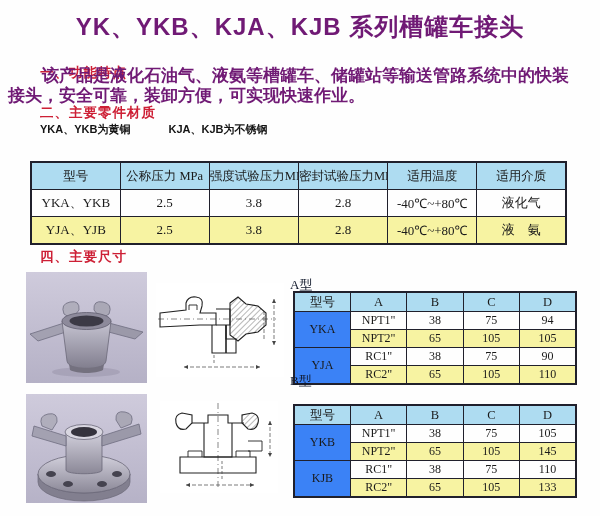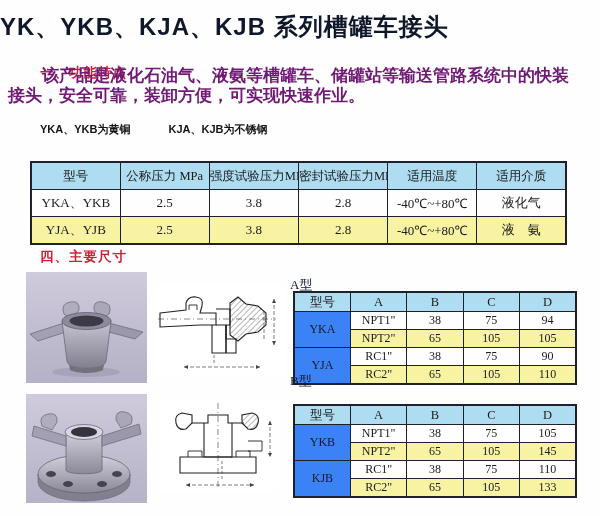--- a/index.html
+++ b/index.html
@@ -2,22 +2,22 @@
 <html><head>
 <meta charset="utf-8">
 <style>
   html,body{margin:0;padding:0;background:#e8e8e8;}
   .page{
     position:relative;width:600px;height:516px;background:#fefefe;
     font-family:"Liberation Sans",sans-serif;color:#1a1a1a;overflow:hidden;
     margin:0 auto;
   }
   .title{
-    position:absolute;top:11px;left:0;width:100%;
-    font-size:24px;font-weight:bold;letter-spacing:1px;color:#0f172a;
+    position:absolute;top:11px;left:0;width:100%;text-align:center;
+    font-size:24px;font-weight:bold;letter-spacing:1px;color:#701a75;
   }
   .sec-h{
     position:absolute;left:40px;color:#cd1f35;font-weight:bold;font-size:13.5px;
     letter-spacing:1px;
   }
   .h-features{top:48px;margin-top:16px;}
   .h-materials{top:104px;}
   .h-performance{top:140px;}
   .h-dimensions{top:248px;}
   .paragraph{
@@ -72,20 +72,21 @@
 </head>
 <body>
 
 <div class="page">
 
   <div class="title">YK、YKB、KJA、KJB 系列槽罐车接头</div>
 
   <div class="sec-h h-features">一、功能特点</div>
   <div class="paragraph">该产品是液化石油气、液氨等槽罐车、储罐站等输送管路系统中的快装接头，安全可靠，装卸方便，可实现快速作业。</div>
 
+  <div class="sec-h h-materials">二、主要零件材质</div>
   <div class="materials-line">
     <span>YKA、YKB为黄铜</span>
     <span>KJA、KJB为不锈钢</span>
   </div>
 
 
   <table class="perf-table">
     <tbody>
         <tr>
       <th>型号</th>

